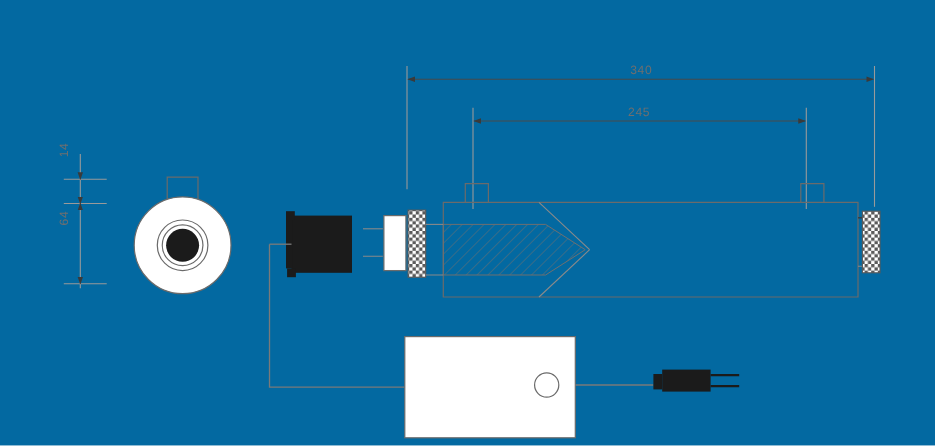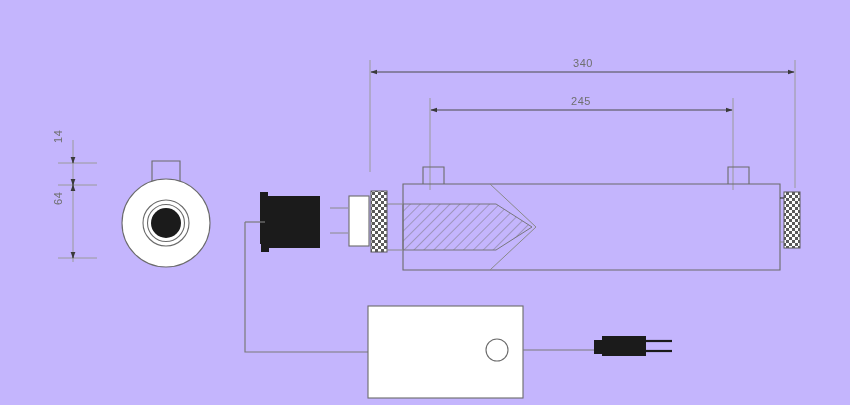--- a/index.html
+++ b/index.html
@@ -7,21 +7,21 @@
     padding: 0;
     background: #ffffff;
   }
   body {
     font-family: "Liberation Sans", sans-serif;
   }
   #drawing-root {
     position: relative;
     width: 850px;
     height: 405px;
-    background: #c4b5fd;
+    background: #0369a1;
     overflow: hidden;
   }
   svg#technical-drawing {
     display: block;
     width: 850px;
     height: 405px;
   }
   .dim-text {
     font-family: "Liberation Sans", sans-serif;
     font-size: 11px;

